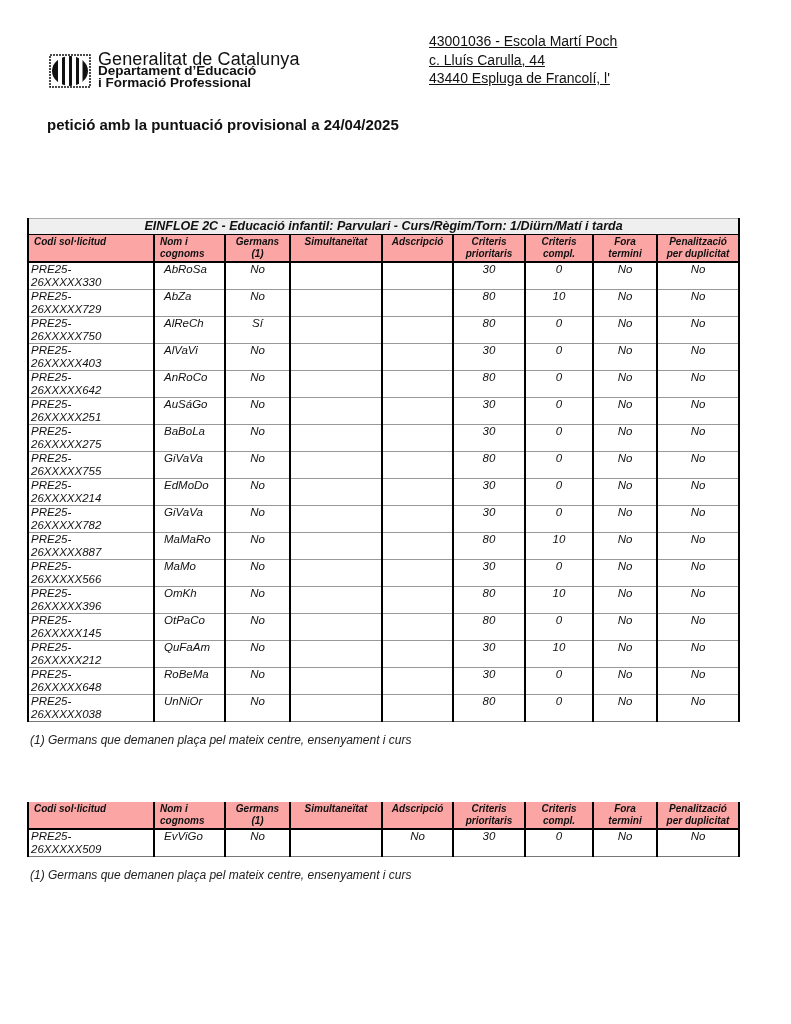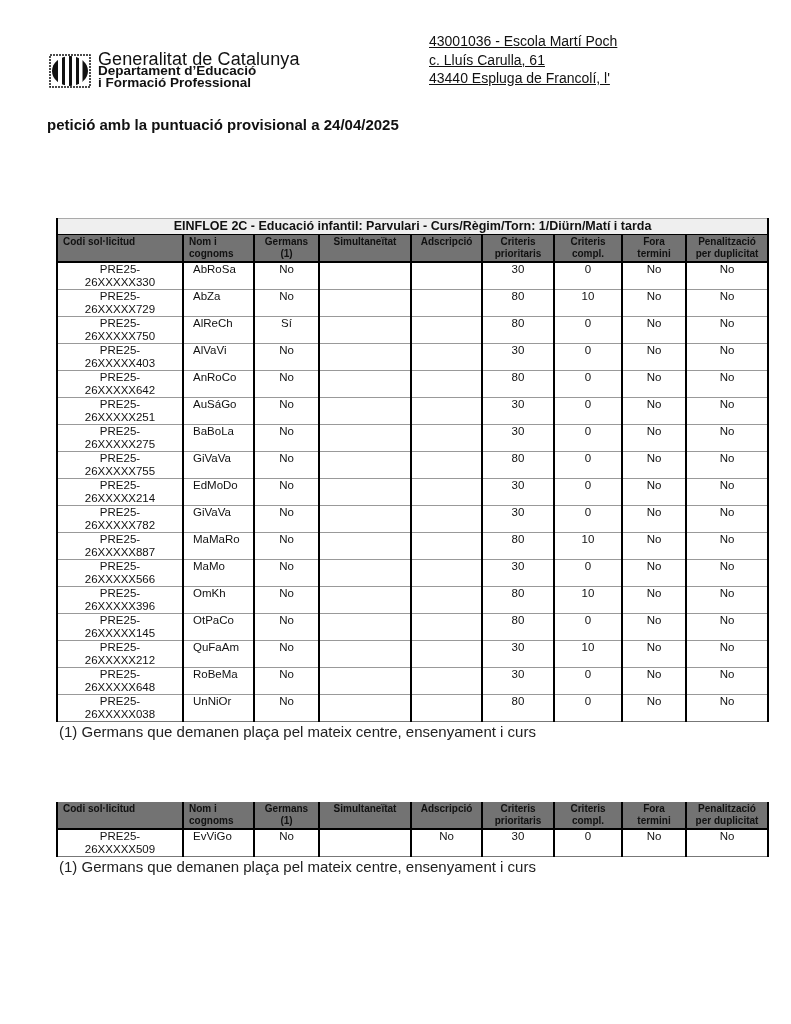--- a/index.html
+++ b/index.html
@@ -4,31 +4,31 @@
 <style>
   html, body { margin: 0; padding: 0; background: #ffffff; }
   body { width: 791px; height: 1024px; position: relative; font-family: "Liberation Sans", sans-serif; color: #111; overflow: hidden; }
   .logo { position: absolute; left: 48px; top: 53px; display: flex; align-items: center; }
   .logo-mark { width: 44px; height: 36px; }
   .logo-text { margin-left: 6px; line-height: 12px; }
   .logo-text .l1 { font-size: 18px; font-weight: normal; letter-spacing: 0.1px; }
   .logo-text .l2, .logo-text .l3 { font-size: 13.5px; font-weight: bold; }
   .school { position: absolute; left: 429px; top: 32px; font-size: 14px; line-height: 18.5px; text-decoration: underline; }
   .titles { position: absolute; left: 47px; top: 115px; font-size: 15px; font-weight: bold; line-height: 19px; }
-  .tbl-wrap { position: absolute; left: 56px; width: 666px; }
+  .tbl-wrap { position: absolute; left: 27px; width: 666px; font-style: italic; }
   table { border-collapse: collapse; width: 711px; table-layout: fixed; font-size: 11.5px; }
   .caption-row td { background: #efefef; font-weight: bold; font-size: 12.5px; text-align: center; height: 15px; padding: 0; border-left: 2px solid #000; border-right: 2px solid #000; border-top: 1px solid #aaa; border-bottom: 1px solid #000; line-height: 15px; }
-  th { background: #737373; font-weight: bold; font-size: 10px; text-align: center; vertical-align: top; line-height: 11.5px; padding: 1px 2px 1px 2px; border-left: 2px solid #000; border-right: 2px solid #000; border-bottom: 2px solid #000; height: 24px; }
+  th { background: #fca5a5; font-weight: bold; font-size: 10px; text-align: center; vertical-align: top; line-height: 11.5px; padding: 1px 2px 1px 2px; border-left: 2px solid #000; border-right: 2px solid #000; border-bottom: 2px solid #000; height: 24px; }
   th.left { text-align: left; padding-left: 5px; }
   td.c { border-left: 2px solid #000; border-right: 2px solid #000; border-bottom: 1px solid #999; vertical-align: top; height: 25.5px; padding: 0 2px; line-height: 13px; font-size: 11.5px; }
-  td.code { text-align: center; }
+  td.code { }
   td.name { text-align: left; padding-left: 9px; }
   td.ctr { text-align: center; }
   tr.last td.c { border-bottom: 1px solid #777; }
-  .footnote { font-size: 15px; margin-top: 1px; padding-left: 3px; color: #222; }
+  .footnote { font-size: 12px; margin-top: 11px; padding-left: 3px; color: #222; }
 </style>
 </head>
 <body>
 
 <div class="logo">
   <svg class="logo-mark" viewBox="0 0 44 36">
     <rect x="0" y="0" width="44" height="36" fill="#fff"></rect>
     <path d="M2 2 H42 V34 H2 Z" fill="none" stroke="#111" stroke-width="1.5" stroke-dasharray="2 1"></path>
     <ellipse cx="22" cy="18" rx="18" ry="15" fill="#111"></ellipse>
     <rect x="10" y="4" width="4" height="28" fill="#fff"></rect>
@@ -38,21 +38,21 @@
   </svg>
   <div class="logo-text">
     <div class="l1">Generalitat de Catalunya</div>
     <div class="l2">Departament d’Educació</div>
     <div class="l3">i Formació Professional</div>
   </div>
 </div>
 
 <div class="school">
   <div>43001036 - Escola Martí Poch</div>
-  <div>c. Lluís Carulla, 61</div>
+  <div>c. Lluís Carulla, 44</div>
   <div>43440 Espluga de Francolí, l'</div>
 </div>
 
 <div class="titles">
   <div>petició amb la puntuació provisional a 24/04/2025</div>
 </div>
 
 <div class="tbl-wrap" style="top:218px;">
   <table>
     <colgroup>

